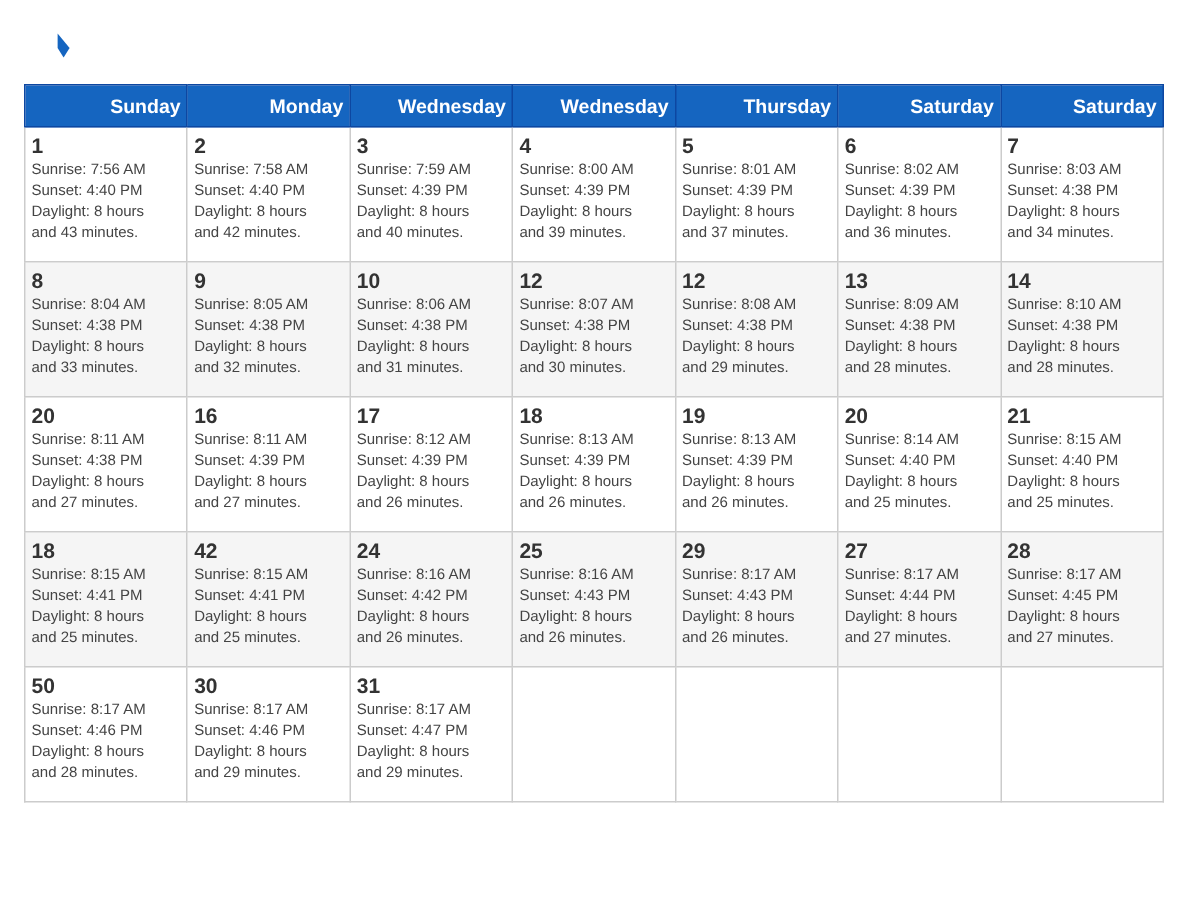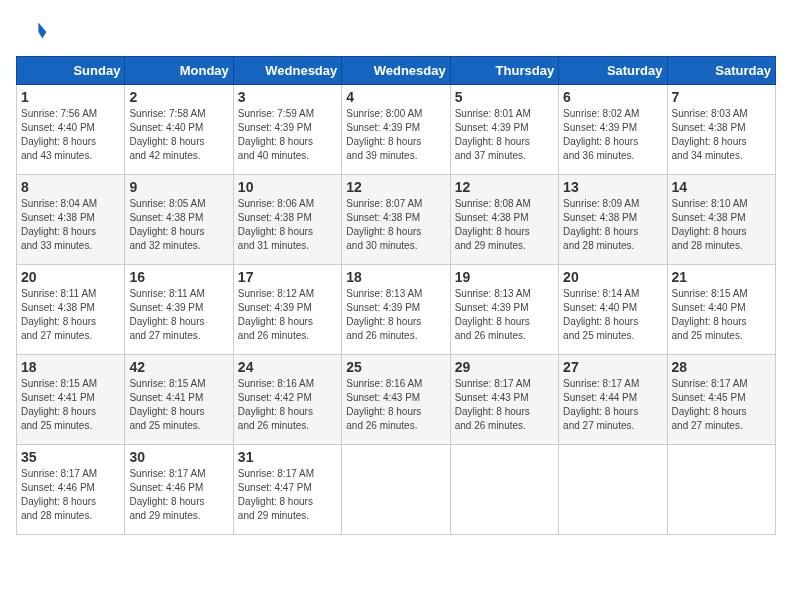--- a/index.html
+++ b/index.html
@@ -244,21 +244,21 @@
         <span class="day-number">27</span>
         <span class="day-info">Sunrise: 8:17 AM<br>Sunset: 4:44 PM<br>Daylight: 8 hours<br>and 27 minutes.</span>
       </td>
         <td>
         <span class="day-number">28</span>
         <span class="day-info">Sunrise: 8:17 AM<br>Sunset: 4:45 PM<br>Daylight: 8 hours<br>and 27 minutes.</span>
       </td>
       </tr>
       <tr class="last-row">
         <td>
-        <span class="day-number">35</span>
+        <span class="day-number">50</span>
         <span class="day-info">Sunrise: 8:17 AM<br>Sunset: 4:46 PM<br>Daylight: 8 hours<br>and 28 minutes.</span>
       </td>
         <td>
         <span class="day-number">30</span>
         <span class="day-info">Sunrise: 8:17 AM<br>Sunset: 4:46 PM<br>Daylight: 8 hours<br>and 29 minutes.</span>
       </td>
         <td>
         <span class="day-number">31</span>
         <span class="day-info">Sunrise: 8:17 AM<br>Sunset: 4:47 PM<br>Daylight: 8 hours<br>and 29 minutes.</span>
       </td>

